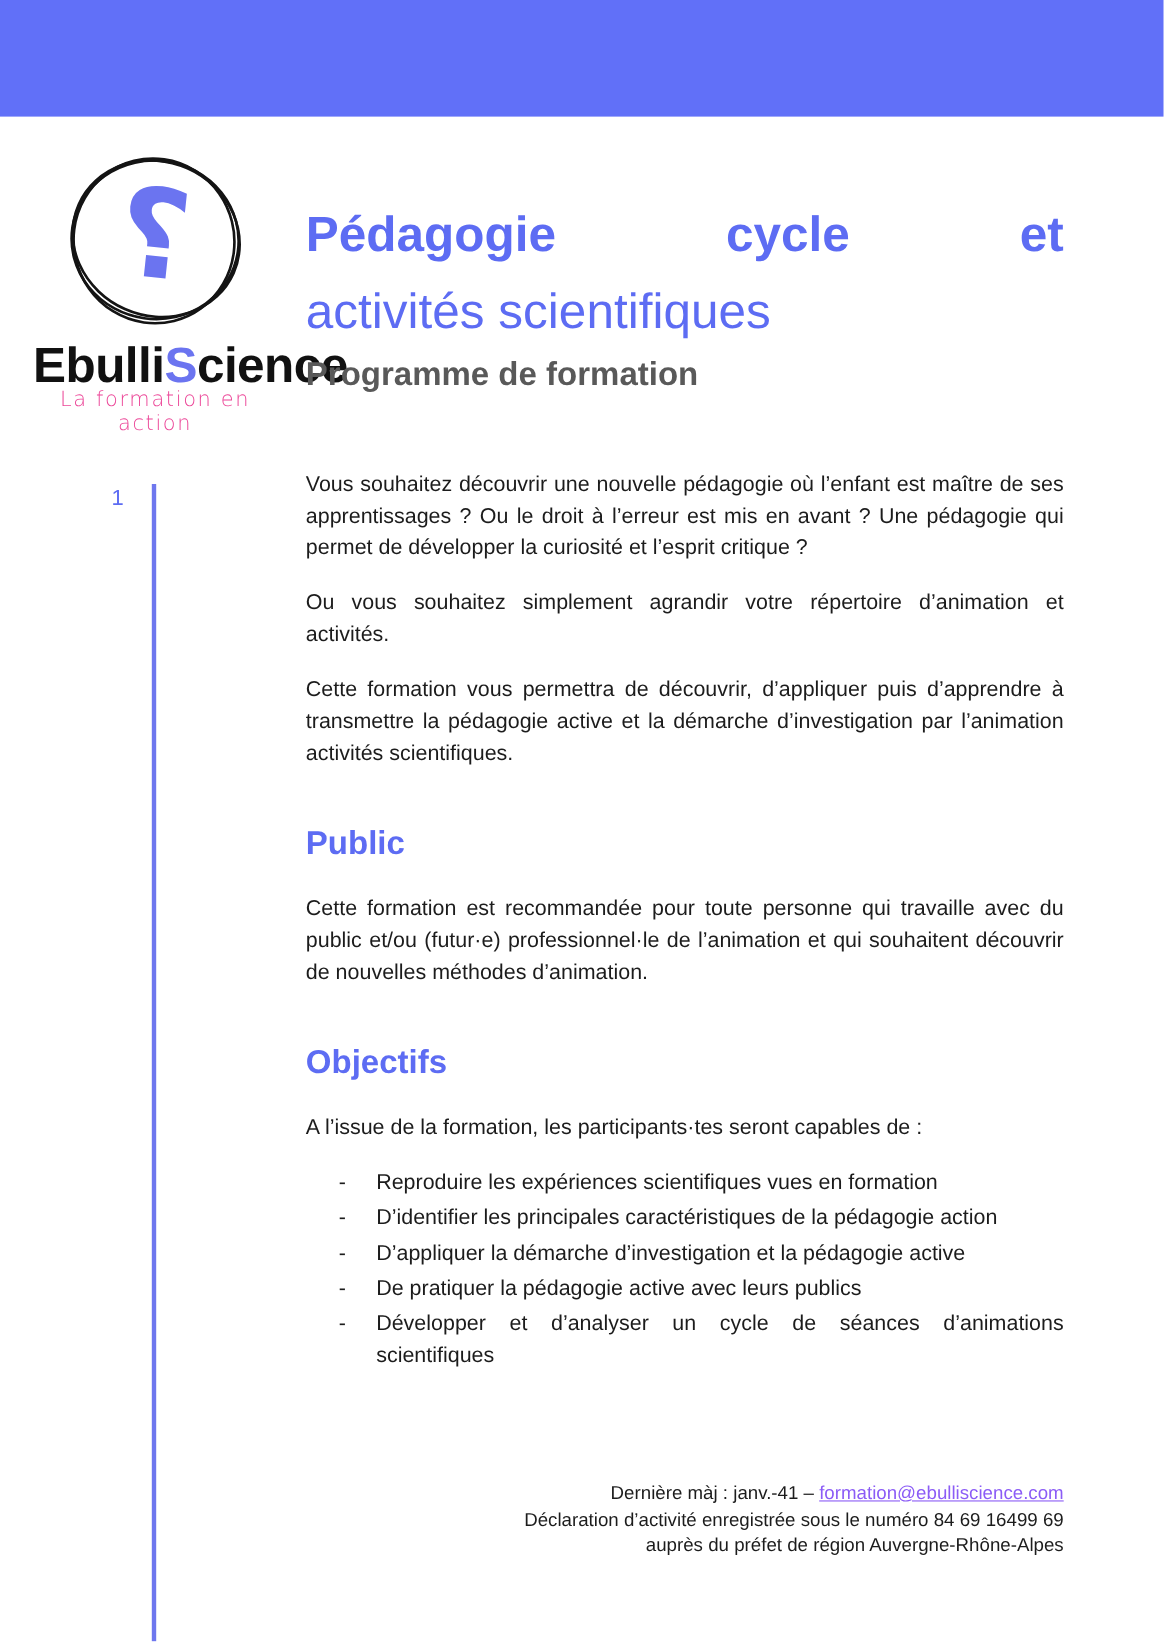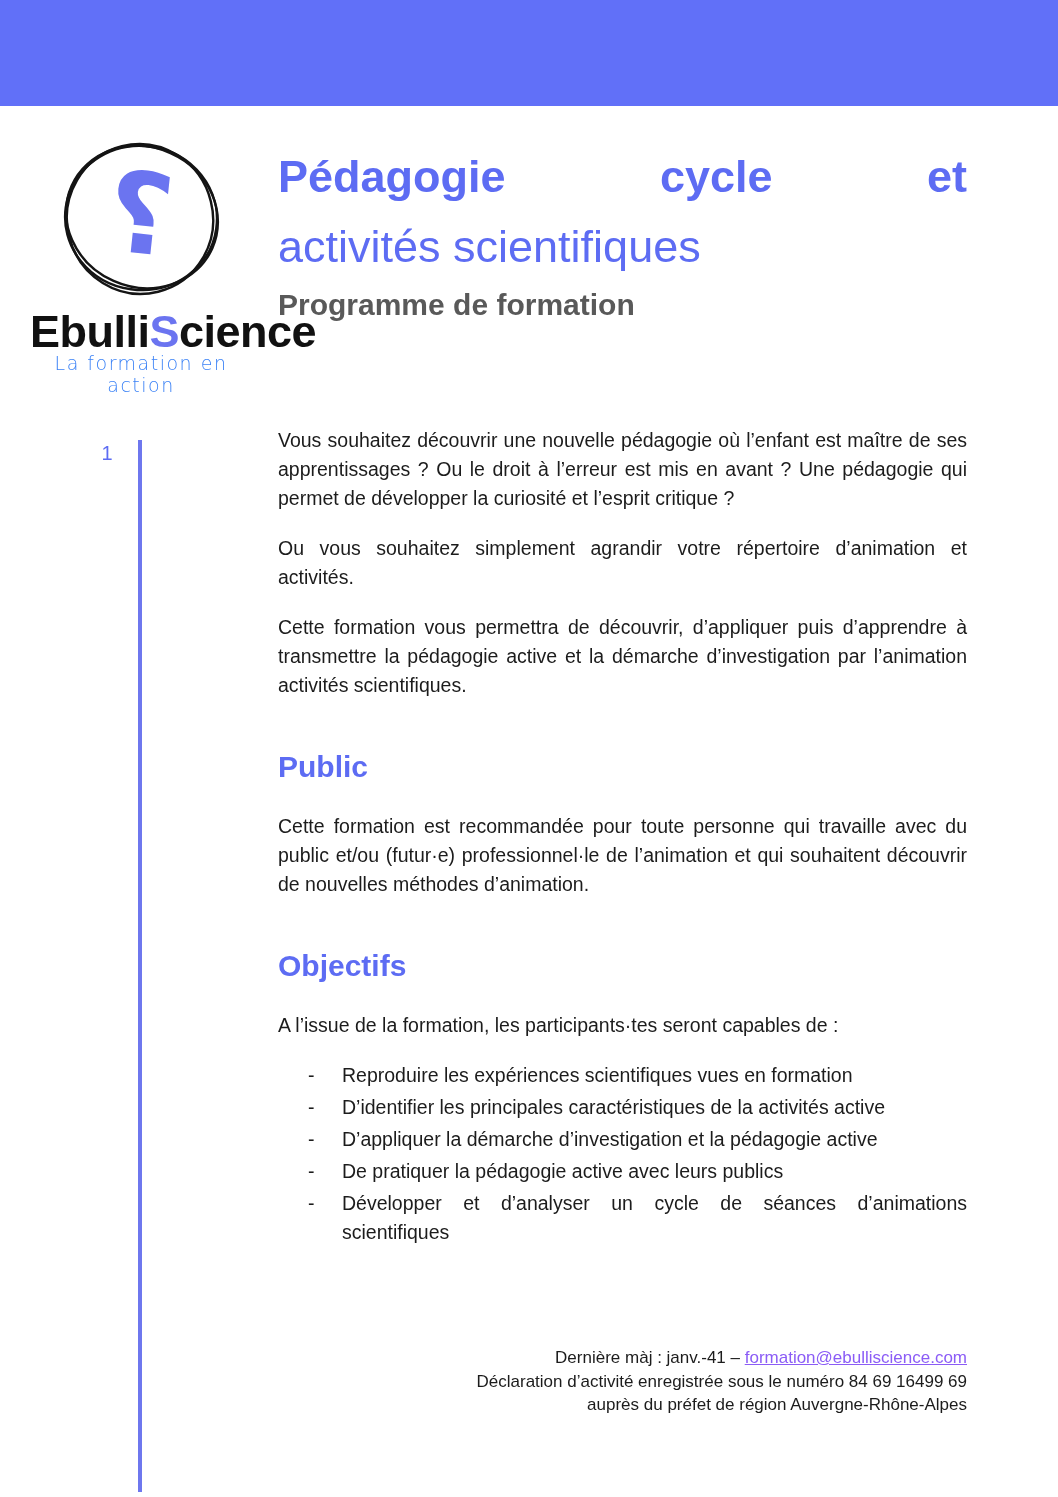--- a/index.html
+++ b/index.html
@@ -52,37 +52,38 @@
   }
   .wordmark .accent { color: #6b74f0; }
   .tagline {
     position: absolute;
     left: 22px; top: 352px;
     width: 238px;
     text-align: center;
     font-size: 19px;
     font-weight: 300;
     letter-spacing: 1.5px;
-    color: #3b82f6;
+    color: #ec4899;
     font-family: "DejaVu Sans", sans-serif;
   }
 
   
   .title-block {
     position: absolute;
     left: 278px; top: 146px;
     width: 689px;
   }
   .title-line1 {
     display: flex;
     justify-content: space-between;
     font-size: 45px;
     font-weight: 700;
     color: #5d6cf3;
     line-height: 62px;
+    margin-top: 36px;
   }
   .title-line2 {
     font-size: 45px;
     font-weight: 400;
     color: #5d6cf3;
     line-height: 62px;
     margin-top: 8px;
   }
   .subtitle {
     margin-top: 10px;
@@ -205,21 +206,21 @@
     <div class="section-heading">Objectifs</div>
     <p>A l’issue de la formation, les participants·tes seront capables de :</p>
 
     <div class="bullets">
       <div class="bullet">
         <span class="dash">-</span>
         <span class="btext">Reproduire les expériences scientifiques vues en formation</span>
       </div>
       <div class="bullet">
         <span class="dash">-</span>
-        <span class="btext">D’identifier les principales caractéristiques de la activités active</span>
+        <span class="btext">D’identifier les principales caractéristiques de la pédagogie action</span>
       </div>
       <div class="bullet">
         <span class="dash">-</span>
         <span class="btext">D’appliquer la démarche d’investigation et la pédagogie active</span>
       </div>
       <div class="bullet">
         <span class="dash">-</span>
         <span class="btext">De pratiquer la pédagogie active avec leurs publics</span>
       </div>
       <div class="bullet">

